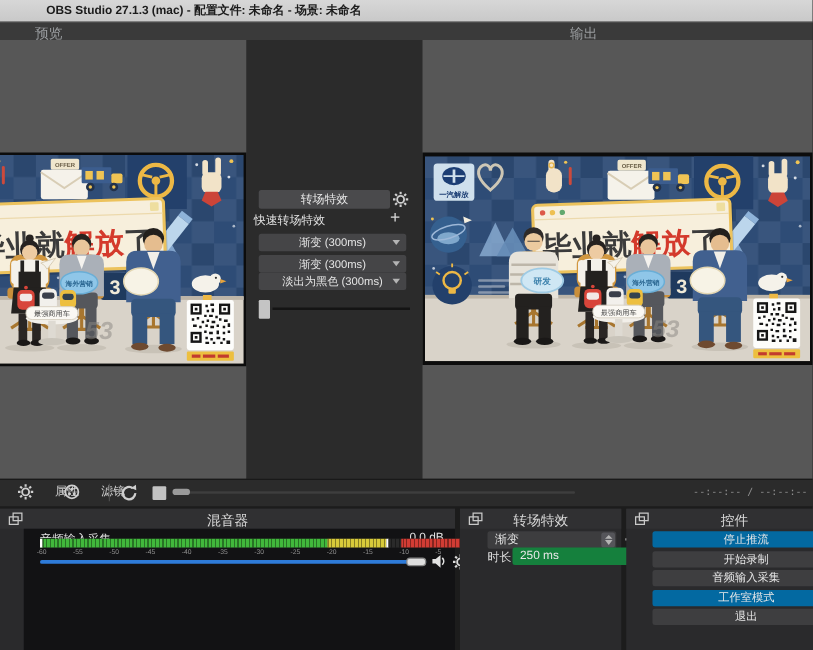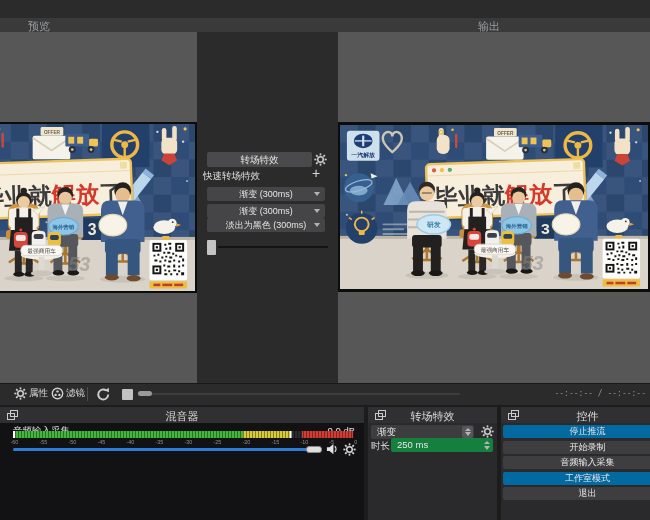--- a/index.html
+++ b/index.html
@@ -7,21 +7,21 @@
   .app{position:absolute;inset:0;width:650px;height:520px;background:#2b2b2b;}
   .abs{position:absolute;}
   
   .titlebar{left:0;top:0;width:650px;height:18px;background:linear-gradient(#d7d7d7,#c9c9c9);
     border-bottom:1px solid #8f8f8f;color:#1b1b1b;font-size:9.5px;font-weight:bold;
     line-height:18px;padding-left:37px;box-sizing:border-box;}
   
   .labelstrip{left:0;top:18px;width:650px;height:14px;background:#3a3a3a;}
   .pane-label{position:absolute;top:1px;font-size:11px;color:#9a9da0;}
   .lbl-preview{left:28px;}
-  .lbl-program{left:478px;}
+  .lbl-program{left:456px;}
   
   .pane{top:32px;height:351px;background:#575757;}
   .pane-left{left:0;width:197px;}
   .pane-right{left:338px;width:312px;}
   .video{background:#0c0c0c;overflow:hidden;}
   .video-left{left:0;top:122px;width:197px;height:171px;padding:2px 2px 2px 0;box-sizing:border-box;}
   .video-right{left:338px;top:122px;width:312px;height:170px;padding:3px 2px;box-sizing:border-box;}
   .video svg{display:block;}
   
   .mid-btn{left:207px;top:152px;width:105px;height:15px;background:#4a4a4c;border-radius:2px;
@@ -34,41 +34,41 @@
   .dd .chev{position:absolute;right:5px;top:5px;}
   .chev{width:0;height:0;border-left:3.5px solid transparent;border-right:3.5px solid transparent;
     border-top:4px solid #b4b4b4;}
   .chev-up{width:0;height:0;border-left:3px solid transparent;border-right:3px solid transparent;
     border-bottom:3.5px solid #b4b4b4;}
   .mid-slider-handle{left:207px;top:240px;width:9px;height:15px;background:#c4c4c4;border-radius:1px;}
   .mid-slider-track{left:218px;top:246px;width:110px;height:2px;background:#141414;}
   
   .sep-line{left:0;top:383px;width:650px;height:1px;background:#191919;}
   .toolbar{left:0;top:384px;width:650px;height:21px;background:#2b2b2b;}
-  .tool{position:absolute;top:3px;display:flex;align-items:center;color:#d6d6d6;font-size:9.5px;gap:2px;}
+  .tool{position:absolute;top:3px;display:flex;align-items:center;color:#d6d6d6;font-size:9.5px;gap:17px;}
   .icon13{width:13px;height:13px;color:#cfcfcf;}
   .vsep{position:absolute;left:87px;top:3px;width:1px;height:14px;background:#4c4c4c;}
   .tool-square{position:absolute;left:122px;top:5px;width:11px;height:11px;background:#c2c2c2;border-radius:1px;}
   .tool-track{position:absolute;left:138px;top:9px;width:322px;height:2px;background:#3e3e3e;border-radius:1px;}
   .tool-handle{position:absolute;left:138px;top:7px;width:14px;height:5px;background:#9a9a9a;border-radius:2.5px;}
   .timecode{position:absolute;right:4px;top:5px;font-family:"DejaVu Sans Mono",monospace;
     font-size:8px;color:#8f8f8f;}
   
   .bottom-bg{left:0;top:405px;width:650px;height:115px;background:#1c1c1c;}
   .panel{top:407px;height:113px;background:#2a2a2c;}
   .panel-mixer{left:0;width:364px;}
   .panel-transition{left:368px;width:129px;}
   .panel-controls{left:501px;width:173px;}
   .panel-header{position:relative;height:16px;background:#303032;}
   .panel-title{position:absolute;left:0;right:0;top:2px;text-align:center;font-size:11px;color:#d9d9d9;}
   .float-icon{position:absolute;left:7px;top:3px;width:11px;height:10px;}
   .float-icon i{position:absolute;display:block;box-sizing:border-box;border:1px solid #c9c9c9;}
   .float-icon .b1{left:0;top:3px;width:8px;height:7px;background:#303032;}
   .float-icon .b2{left:3px;top:0;width:8px;height:7px;}
-  .panel-body{position:relative;height:97px;}
+  .panel-body{position:relative;height:97px;margin-left:19px;}
   .mixer-body{background:#121214;}
   .mixer-src{position:absolute;left:13px;top:2px;font-size:9.5px;color:#e3e3e3;}
   .mixer-db{position:absolute;right:9px;top:2px;font-size:9.5px;color:#e3e3e3;}
   .meter{position:absolute;left:13px;top:8px;width:342px;height:7px;background:#1c1c1c;}
   .meter i{position:absolute;top:0;height:7px;display:block;}
   .stripes{position:absolute;left:0;top:0;width:342px;height:7px;
     background:repeating-linear-gradient(90deg,rgba(0,0,0,0) 0 2px,rgba(0,0,0,.38) 2px 3px);}
   .ticks{position:absolute;left:10px;top:16px;width:348px;display:flex;justify-content:space-between;}
   .ticks span{font-size:6px;color:#8f8f8f;transform:scale(.9);}
   .vol-track{position:absolute;left:13px;top:25px;width:309px;height:3px;background:#2e7bd9;border-radius:1.5px;}
@@ -407,20 +407,23 @@
             <rect x="13" y="44.5" width="10" height="2.6"></rect>
             <rect x="25" y="44.5" width="9" height="2.6"></rect>
         </g>
       </g>
     </g>
   </defs>
 </svg>
 
 <div class="app">
 
+  <div class="abs titlebar">
+    <span>OBS Studio 27.1.3 (mac) - 配置文件: 未命名 - 场景: 未命名</span>
+  </div>
 
   <div class="abs labelstrip">
     <span class="pane-label lbl-preview">预览</span>
     <span class="pane-label lbl-program">输出</span>
   </div>
 
   <div class="abs pane pane-left"></div>
   <div class="abs pane pane-right"></div>
 
   <div class="abs video video-left">

